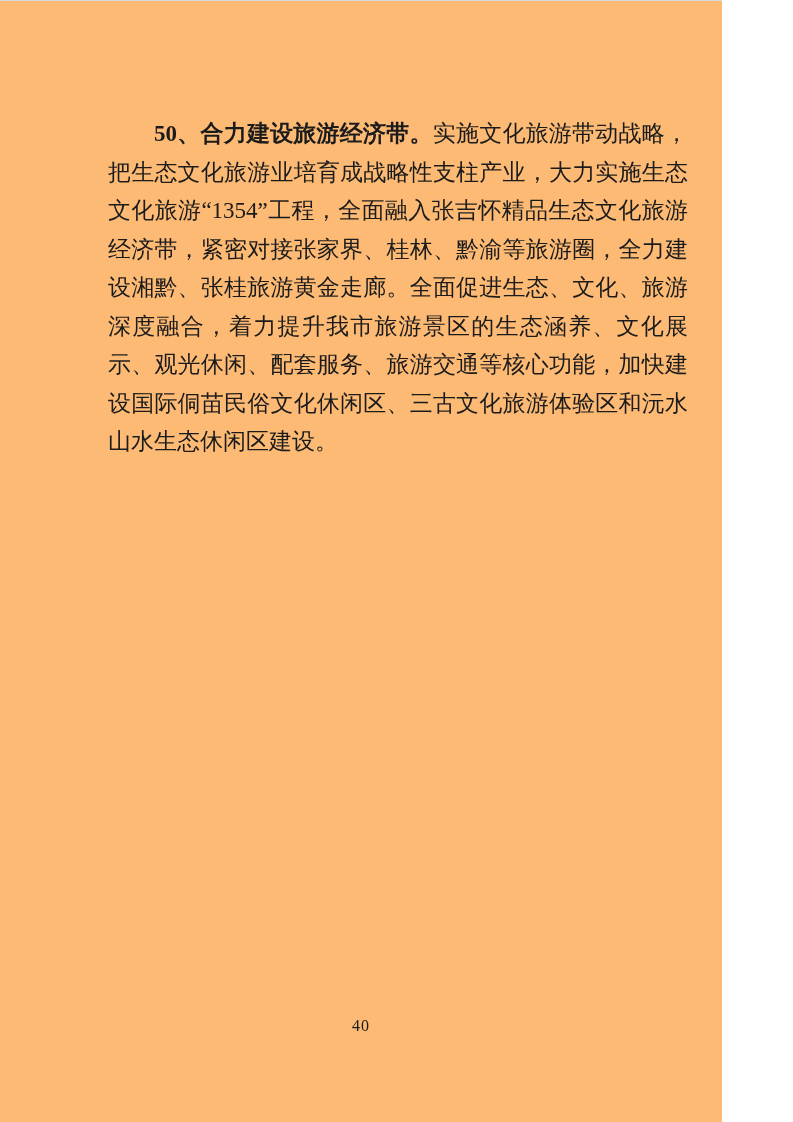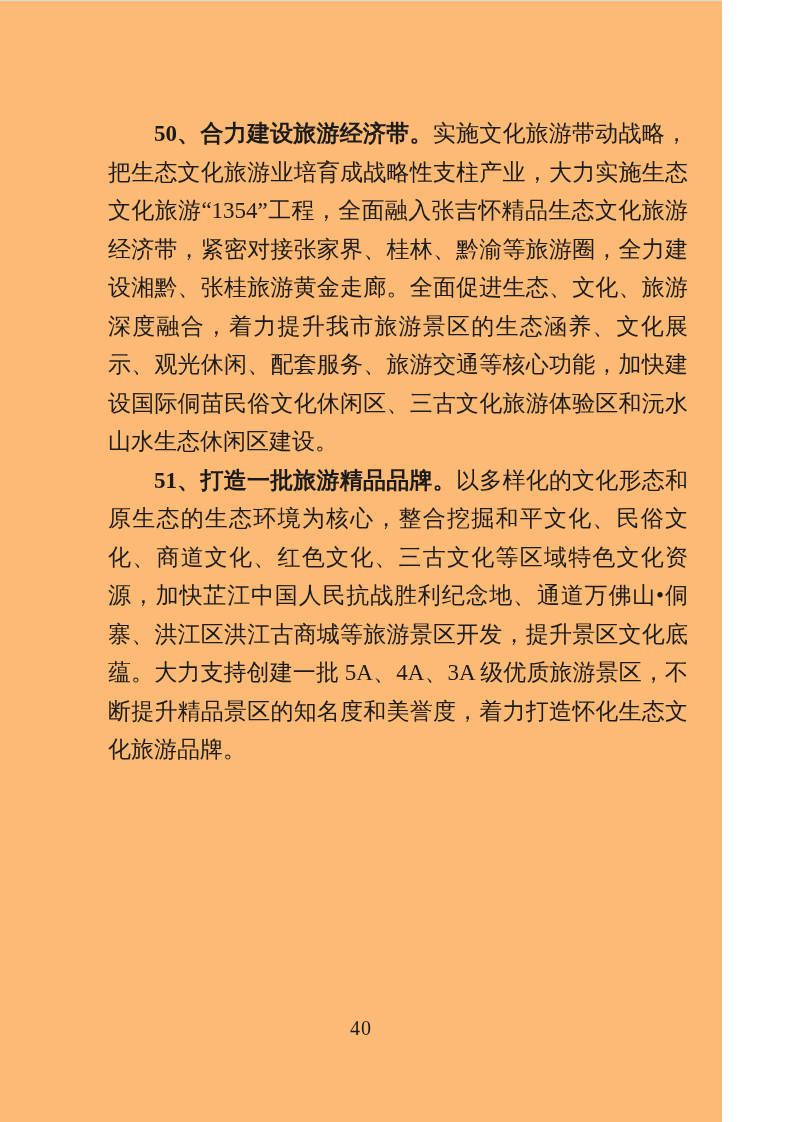--- a/index.html
+++ b/index.html
@@ -37,29 +37,28 @@
     font-weight: 700;
   }
   .footer {
     position: absolute;
     left: 0;
     right: 0;
     top: 1016px;
     text-align: center;
   }
   .page-num {
-    font-size: 20px;
+    font-size: 16px;
     color: #1b1b1b;
     letter-spacing: 1px;
   }
 </style>
 </head>
 <body>
 
 <div class="page">
   <div class="content">
     <p class="para"><strong class="para-heading">50、合力建设旅游经济带。</strong><span>实施文化旅游带动战略，把生态文化旅游业培育成战略性支柱产业，大力实施生态文化旅游“1354”工程，全面融入张吉怀精品生态文化旅游经济带，紧密对接张家界、桂林、黔渝等旅游圈，全力建设湘黔、张桂旅游黄金走廊。全面促进生态、文化、旅游深度融合，着力提升我市旅游景区的生态涵养、文化展示、观光休闲、配套服务、旅游交通等核心功能，加快建设国际侗苗民俗文化休闲区、三古文化旅游体验区和沅水山水生态休闲区建设。</span></p>
-    <p class="para"><strong class="para-heading">51、打造一批旅游精品品牌。</strong><span>以多样化的文化形态和原生态的生态环境为核心，整合挖掘和平文化、民俗文化、商道文化、红色文化、三古文化等区域特色文化资源，加快芷江中国人民抗战胜利纪念地、通道万佛山•侗寨、洪江区洪江古商城等旅游景区开发，提升景区文化底蕴。大力支持创建一批 5A、4A、3A 级优质旅游景区，不断提升精品景区的知名度和美誉度，着力打造怀化生态文化旅游品牌。</span></p>
   </div>
   <div class="footer">
     <span class="page-num">40</span>
   </div>
 </div>
 
 </body></html>

